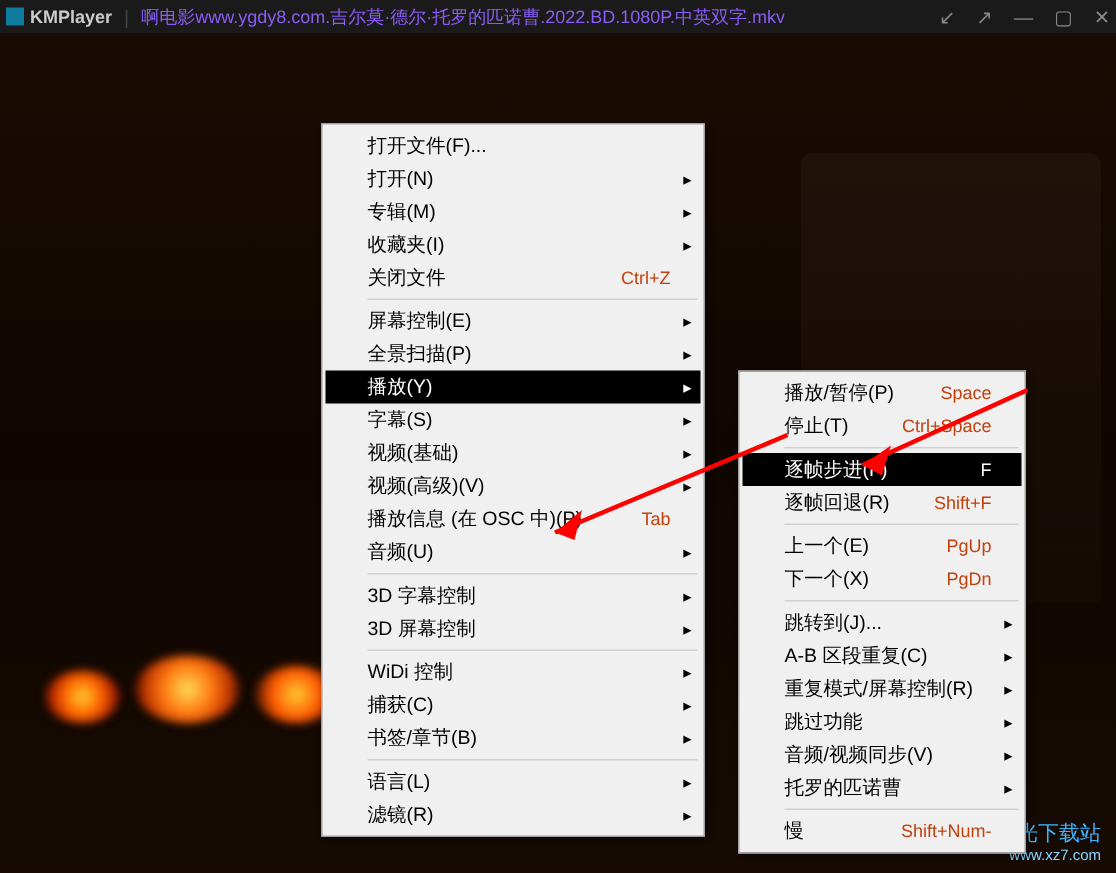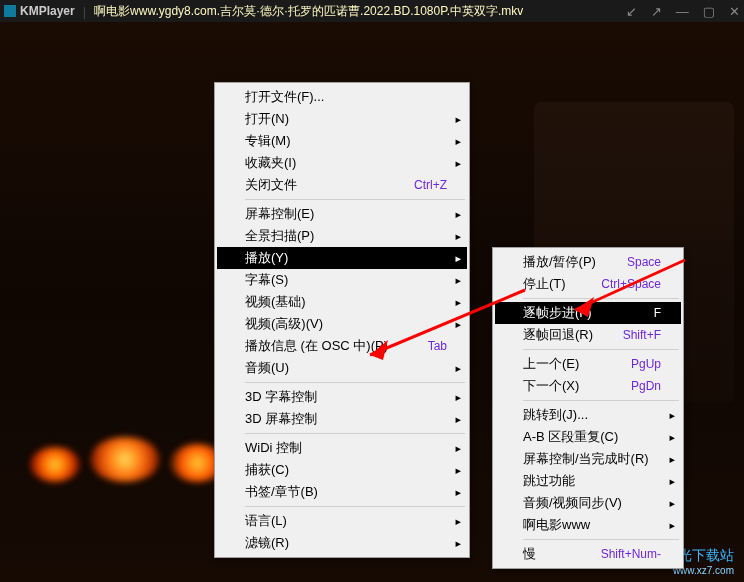--- a/index.html
+++ b/index.html
@@ -3,40 +3,40 @@
 <meta charset="utf-8">
 <style>
   * { margin:0; padding:0; box-sizing:border-box; }
   body { width:744px; height:582px; background:#000; font-family:"Microsoft YaHei","Segoe UI",Arial,sans-serif; font-size:13px; overflow:hidden; position:relative; }
 
   
   .titlebar { height:22px; background:#1a1a1a; display:flex; align-items:center; color:#999; padding:0 4px; position:relative; }
   .logo-dot{ width:12px; height:12px; background:#0e7a9e; margin-right:4px; }
   .logo-text{ color:#ccc; font-size:12px; font-weight:bold; }
   .title-sep{ color:#444; margin:0 8px; }
-  .title-fname{ color:#fef9c3; font-size:12px; white-space:nowrap; overflow:hidden;text-align:center; }
+  .title-fname{ color:#8b5cf6; font-size:12px; white-space:nowrap; overflow:hidden;text-align:center; }
   .title-right{ position:absolute; right:4px; top:0; height:22px; display:flex; align-items:center; gap:14px; }
   .title-icon{ color:#888; font-size:13px; cursor:pointer; }
 
   
   .video-area{ position:absolute; left:0; top:22px; right:0; bottom:0; background:linear-gradient(to bottom,#1a0c03 0%,#0f0602 50%,#160a03 100%); overflow:hidden;}
   .fire { position:absolute; bottom:100px; border-radius:50%; filter:blur(3px);}
   .fire1{ left:30px; width:50px; height:35px; background:radial-gradient(circle,#ffcc33 0%,#ff6600 40%,#aa2200 70%,transparent 90%);}
   .fire2{ left:90px; width:70px; height:45px; background:radial-gradient(circle,#ffdd55 0%,#ff7711 40%,#bb3300 70%,transparent 90%);}
   .fire3{ left:170px;width:55px; height:38px; background:radial-gradient(circle,#ffcc33 0%,#ff5500 50%,transparent 90%);}
   .arch{ position:absolute; top:80px; right:10px; width:200px; height:300px; background:linear-gradient(#2a1a10,#180d06); opacity:.5; border-radius:8px 8px 0 0;}
 
   
   .menu { position:absolute; background:#f0f0f0; border:1px solid #a0a0a0; box-shadow:2px 2px 4px rgba(0,0,0,.3); padding:3px 2px; color:#000; z-index:100;}
   .menu.left{ left:214px; top:82px; width:256px;}
   .menu.right{ left:492px; top:247px; width:192px;}
   .mi{ display:flex; align-items:center; height:22px; padding:0 20px 0 28px; position:relative; cursor:default;}
   .mi.sel{ background:#000000; color:#fff;}
   .mi .lbl{ flex:1; white-space:nowrap;}
-  .mi .sc{ color:#6d28d9; font-size:12px;}
+  .mi .sc{ color:#c2410c; font-size:12px;}
   .mi.sel .sc{ color:#fff;}
   .mi.sub::after{ content:"▸"; position:absolute; right:6px; font-size:11px;}
   .sep{ height:1px; background:#d0d0d0; margin:3px 2px 3px 28px;}
 
   
   .arrow{ position:absolute; z-index:200;}
   .arrow-line{ stroke:#ff0000; stroke-width:3; fill:none;}
   .arrow-head{ fill:#ff0000;}
 
   
@@ -165,30 +165,30 @@
       <span class="sc">PgDn</span>
     </div>
     <div class="sep"></div>
     <div class="mi sub">
       <span class="lbl">跳转到(J)...</span>
     </div>
     <div class="mi sub">
       <span class="lbl">A-B 区段重复(C)</span>
     </div>
     <div class="mi sub">
-      <span class="lbl">屏幕控制/当完成时(R)</span>
+      <span class="lbl">重复模式/屏幕控制(R)</span>
     </div>
     <div class="mi sub">
       <span class="lbl">跳过功能</span>
     </div>
     <div class="mi sub">
       <span class="lbl">音频/视频同步(V)</span>
     </div>
     <div class="mi sub">
-      <span class="lbl">啊电影www</span>
+      <span class="lbl">托罗的匹诺曹</span>
     </div>
     <div class="sep"></div>
     <div class="mi">
       <span class="lbl">慢</span>
       <span class="sc">Shift+Num-</span>
     </div>
   </div>
 
 <svg class="arrow" style="left:350px; top:285px;" width="180" height="90">
   <line class="arrow-line" x1="175" y1="5" x2="20" y2="70"></line>

